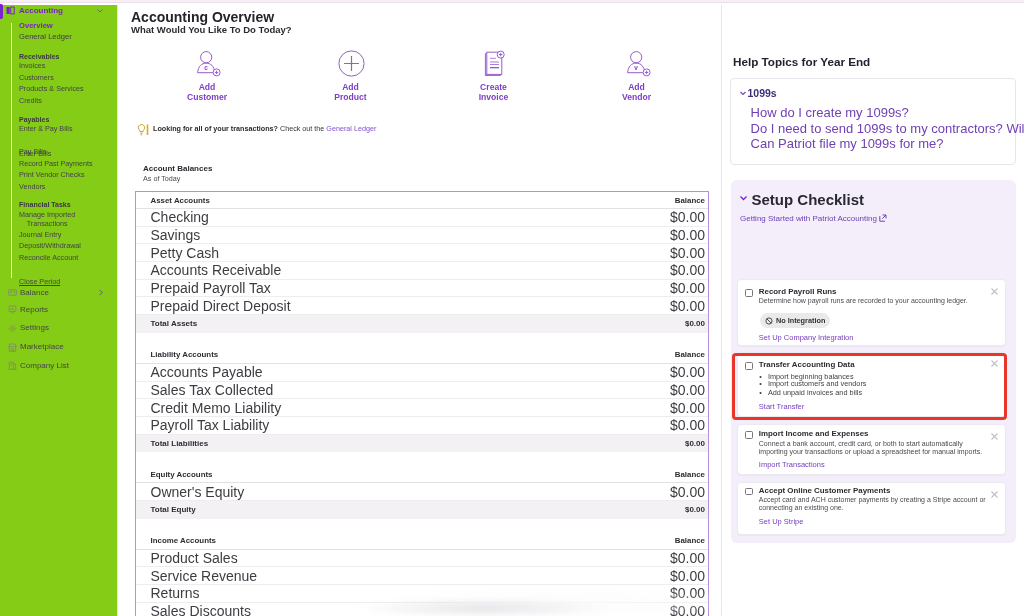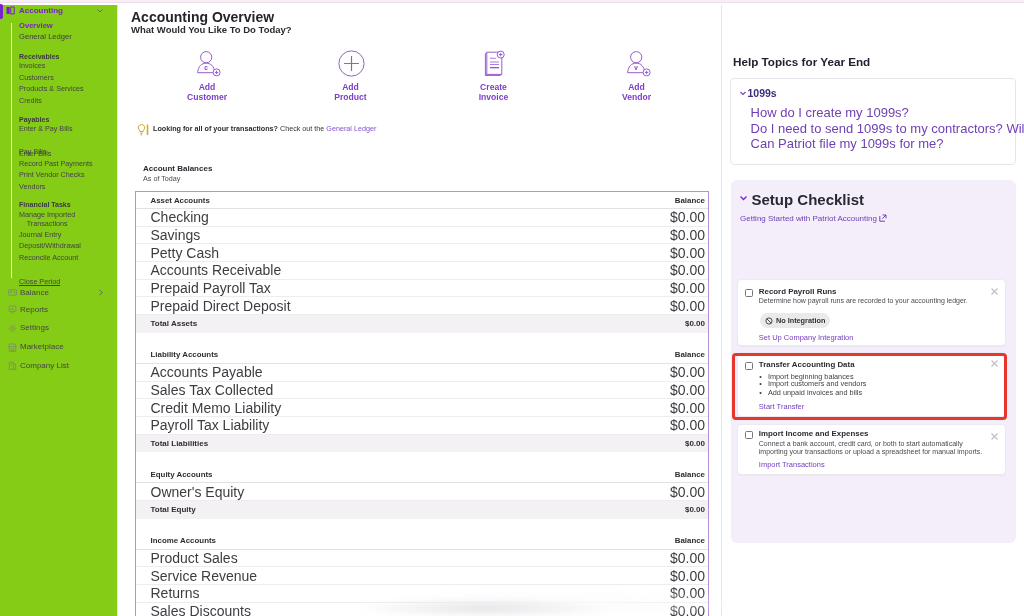--- a/index.html
+++ b/index.html
@@ -346,16 +346,25 @@
   <div class="card" style="top:419px; height:50.5px;">
     <div class="cb" style="top:6px;"></div>
     <div class="ctitle" style="top:3.8px;">Import Income and Expenses</div>
     <div class="cdesc" style="top:14.9px;">Connect a bank account, credit card, or both to start automatically<br>importing your transactions or upload a spreadsheet for manual imports.</div>
     <div class="clink" style="top:35px;">Import Transactions</div>
     <svg class="cx" width="9" height="9" viewBox="0 0 9 9">
         <path d="M1.5,1.5 L7.5,7.5 M7.5,1.5 L1.5,7.5" stroke="#c0bec4" stroke-width="1.1"></path>
       </svg>
   </div>
 
+  <div class="card" style="top:477px; height:52.5px;">
+    <div class="cb" style="top:4.7px;"></div>
+    <div class="ctitle" style="top:2.6px;">Accept Online Customer Payments</div>
+    <div class="cdesc" style="top:13.2px;">Accept card and ACH customer payments by creating a Stripe account or<br>connecting an existing one.</div>
+    <div class="clink" style="top:33.9px;">Set Up Stripe</div>
+    <svg class="cx" width="9" height="9" viewBox="0 0 9 9">
+        <path d="M1.5,1.5 L7.5,7.5 M7.5,1.5 L1.5,7.5" stroke="#c0bec4" stroke-width="1.1"></path>
+      </svg>
+  </div>
 </div>
 
 <div id="botblur"></div>
 <div id="botblur2"></div>
 
 </body></html>

